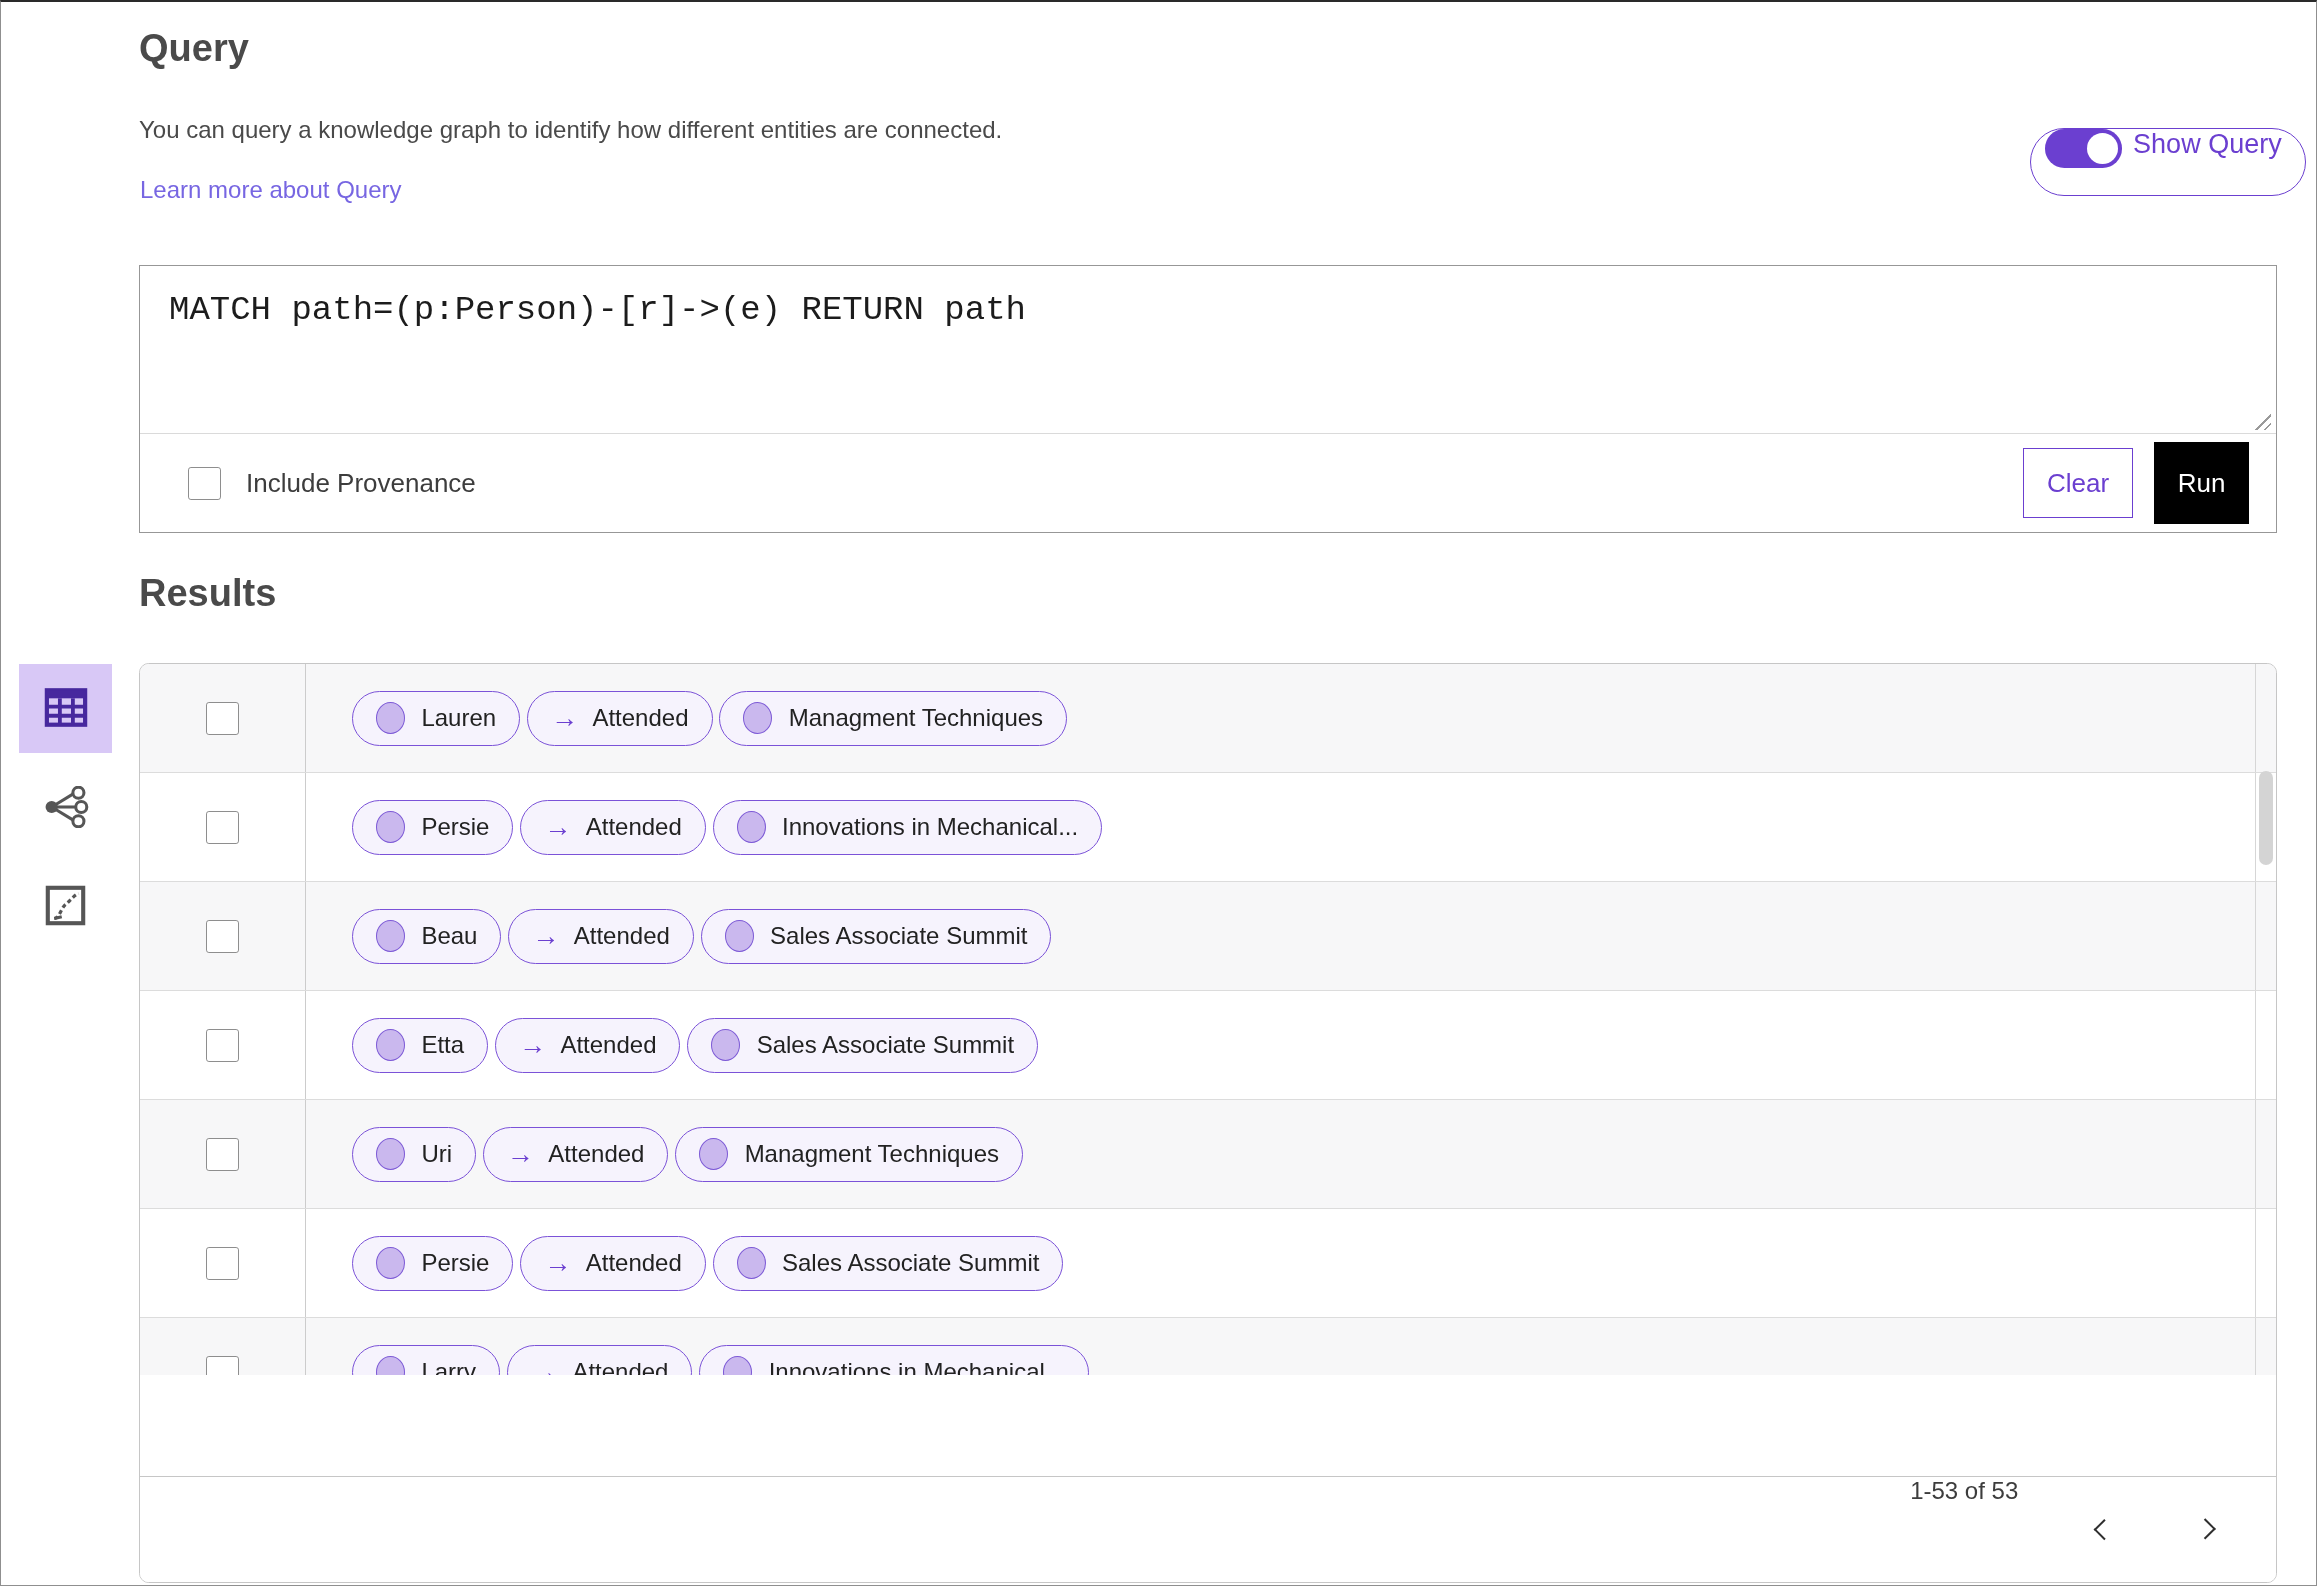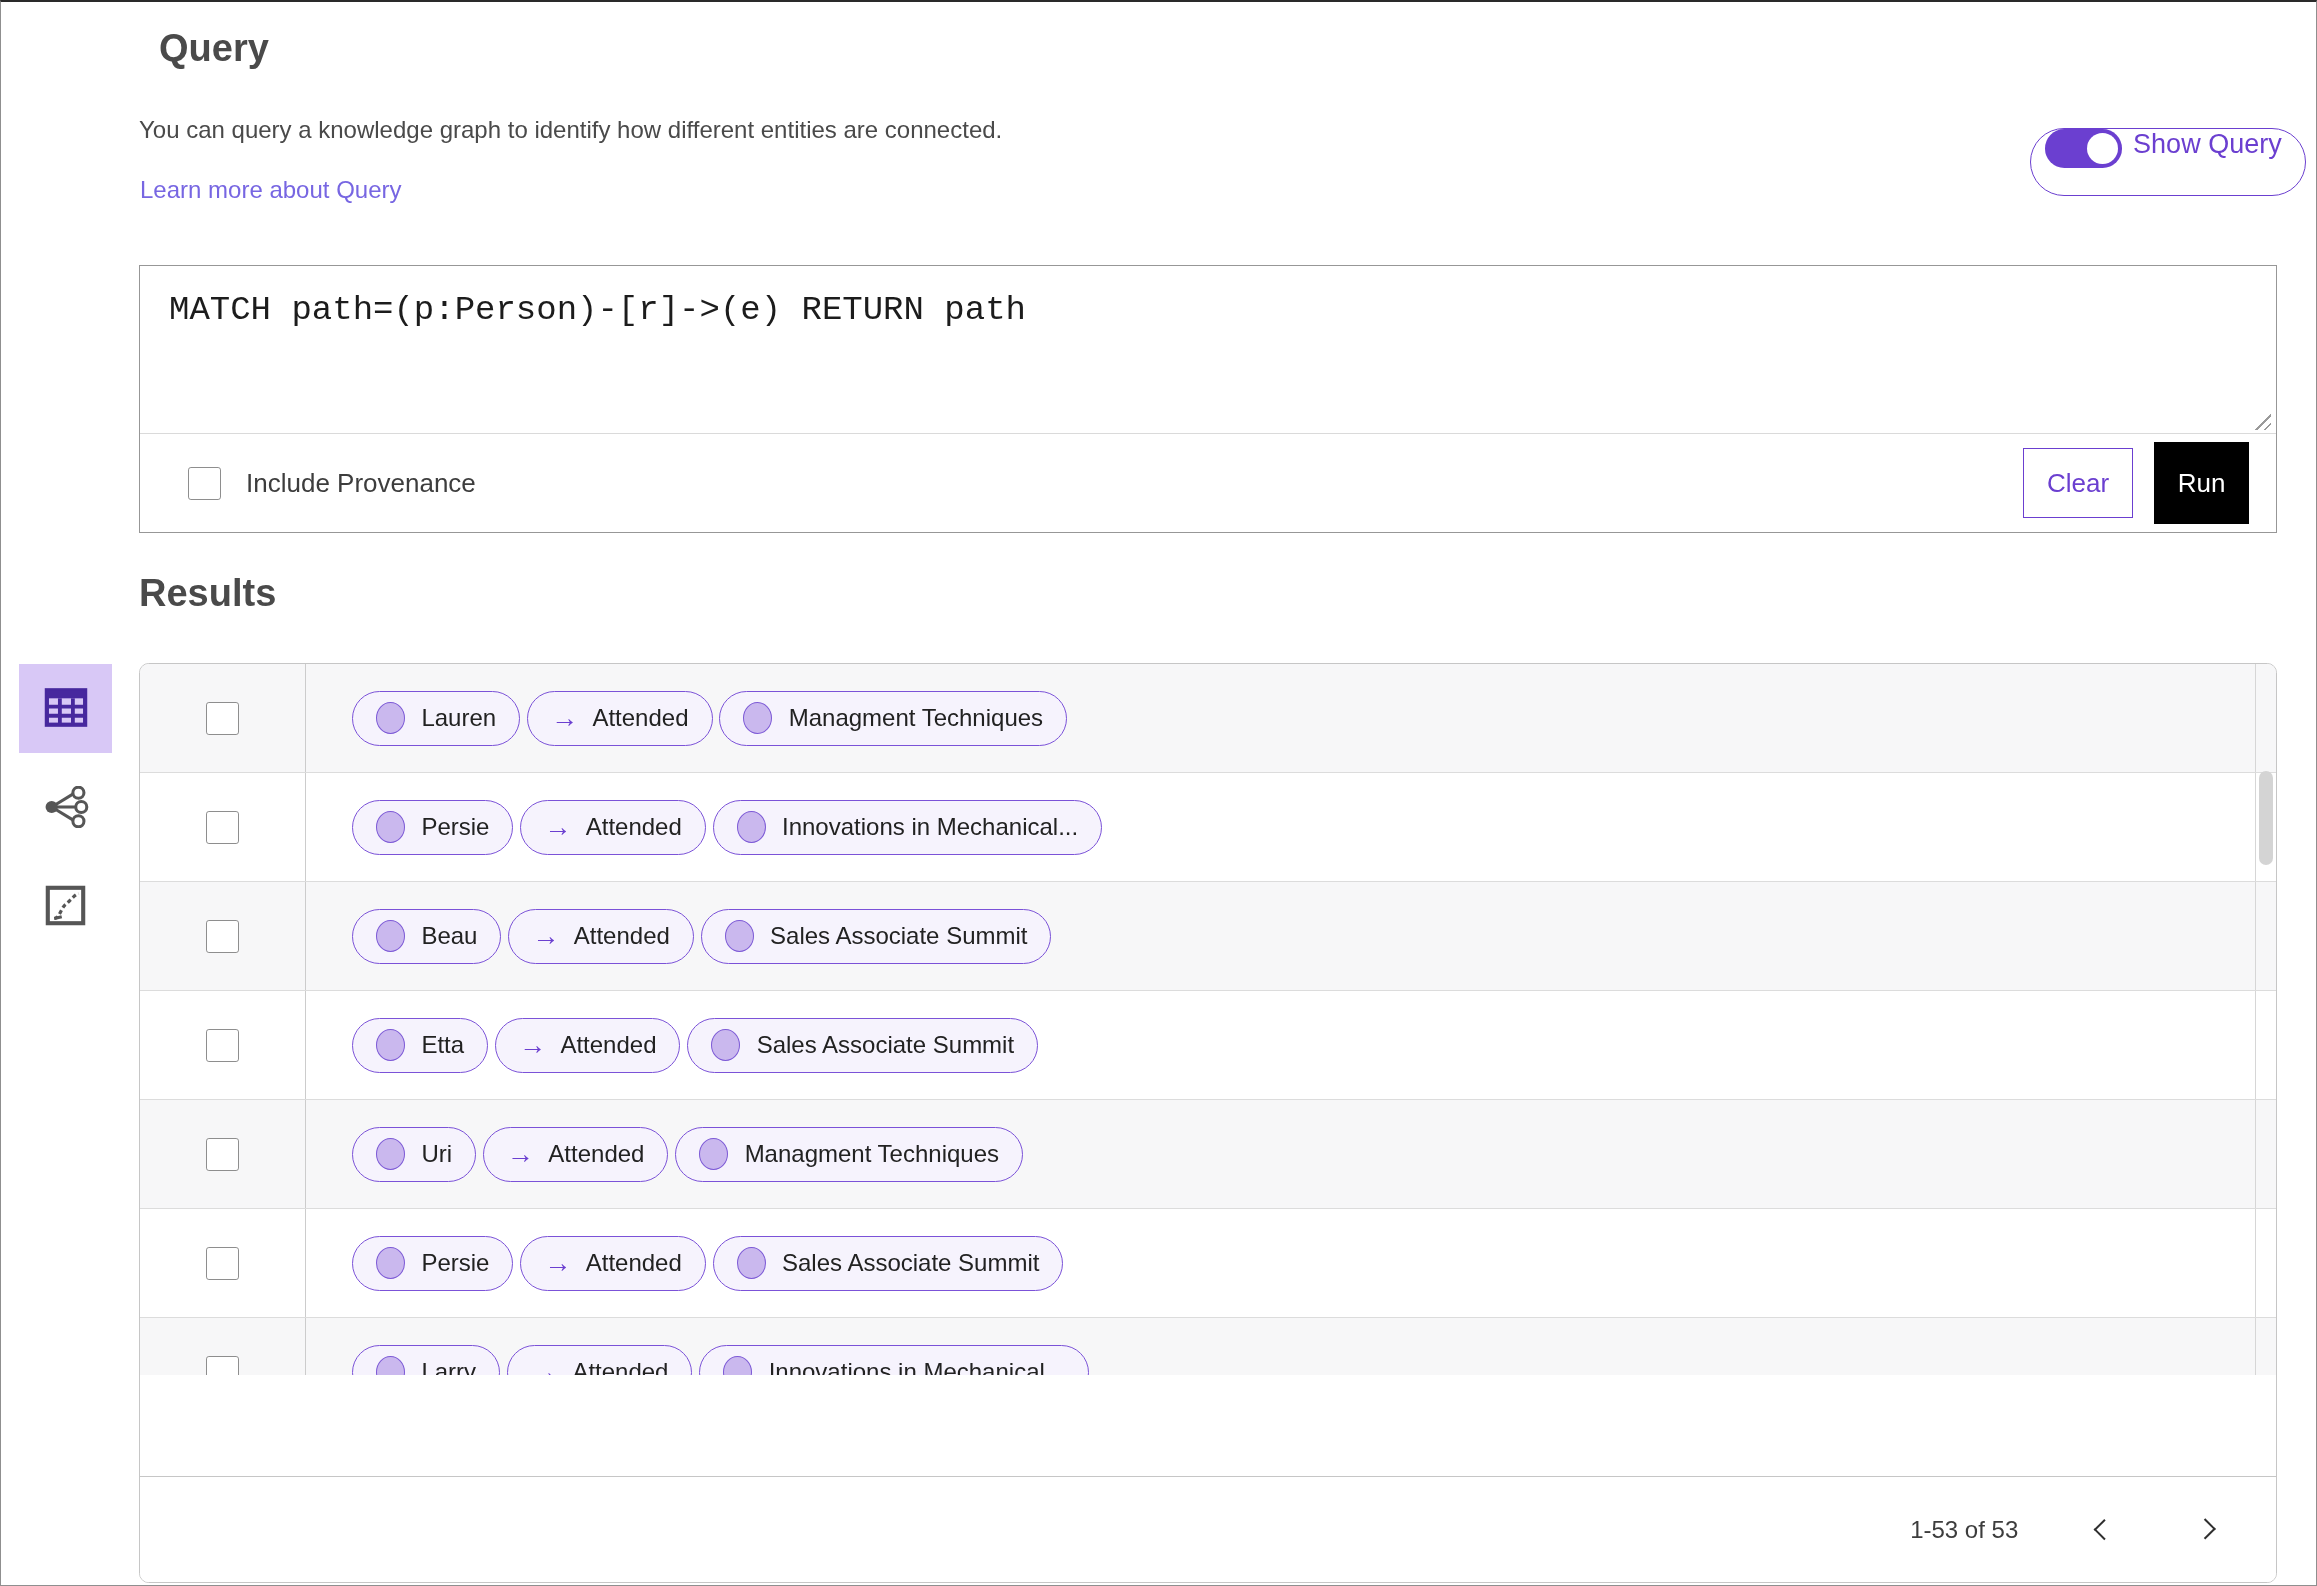--- a/index.html
+++ b/index.html
@@ -8,21 +8,21 @@
     position: relative;
     background: #ffffff;
     font-family: "Liberation Sans", sans-serif;
     color: #474747;
     border: 1.9px solid #8f8f8f;
     border-top: 2.9px solid #2a2a2a;
     overflow: hidden;
   }
 
   
-  .page-title   { position:absolute; left:138px; top:25px;  font-size:38px; font-weight:bold; color:#4a4a4a;margin-left:20px; }
+  .page-title   { position:absolute; left:138px; top:25px;  font-size:38px; font-weight:bold; color:#4a4a4a; }
   .page-desc    { position:absolute; left:138px; top:114px; font-size:24px; color:#4a4a4a; }
   .learn-link   { position:absolute; left:139px; top:174px; font-size:24px; color:#7766e2; text-decoration:none; cursor:pointer; }
 
   .toggle-btn {
     position:absolute; top:126px; left:2029px; height:68px;
     display:flex; gap:11.6px;
     border:1.9px solid #6b3fd0; border-radius:34px;
     background:#fff; padding:0 23px 0 13.5px; cursor:pointer;
   }
   .toggle-switch {
@@ -103,21 +103,21 @@
   }
   .arrow { color:#6b3fd0; font-size:27px; margin-right:14.5px; line-height:1; }
 
   .scroll-thumb {
     position:absolute; top:107px; right:2.9px; width:14.5px; height:94px;
     background:#d4d4d4; border-radius:7.7px;
   }
 
   .tfoot {
     position:absolute; left:0; right:0; bottom:0; height:106px; background:#fff;
-    border-top:1px solid #c6c6c6; display:flex; align-items:center;
+    border-top:1px solid #c6c6c6; display:flex; 
     justify-content:flex-end; padding-right:56px; gap:71px;
   }
   .pg-range { font-size:24px; color:#3d3d3d; }
   .pg { background:none; border:none; cursor:pointer; padding:7.7px; }
   .chev { display:block; width:14.5px; height:14.5px; border-left:2.9px solid #2f2f2f; border-bottom:2.9px solid #2f2f2f; }
   .chev-left  { transform:rotate(45deg); }
   .chev-right { transform:rotate(225deg); }
 </style>
 </head>
 <body>

